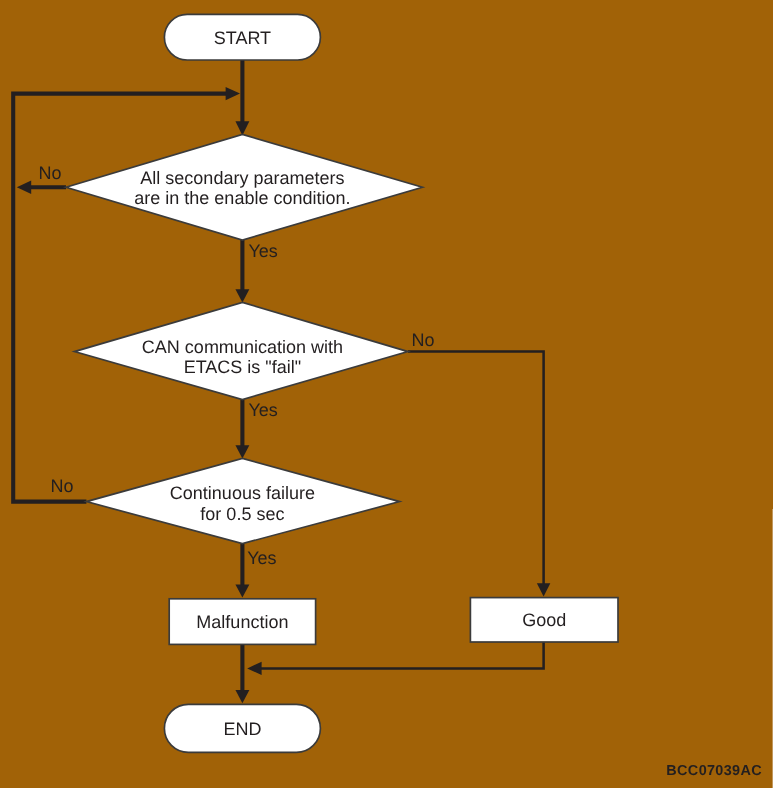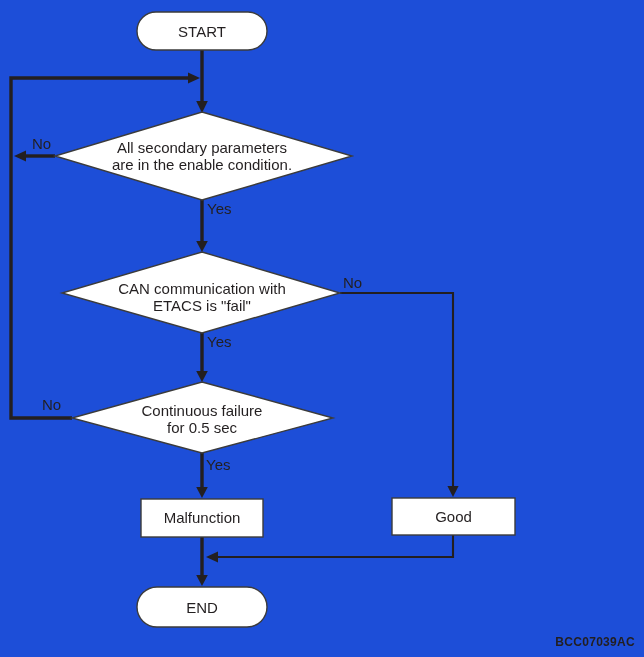--- a/index.html
+++ b/index.html
@@ -4,21 +4,21 @@
 <style>
   html, body {
     margin: 0;
     padding: 0;
     background: #ffffff;
   }
   .stage {
     position: relative;
     width: 644px;
     height: 657px;
-    background: #1d4ed8;
+    background: #a16207;
     overflow: hidden;
   }
   svg text {
     font-family: "Liberation Sans", "DejaVu Sans", sans-serif;
     font-size: 15px;
     fill: #231f20;
   }
   .node-shape {
     fill: #ffffff;
     stroke: #3b3b3b;

